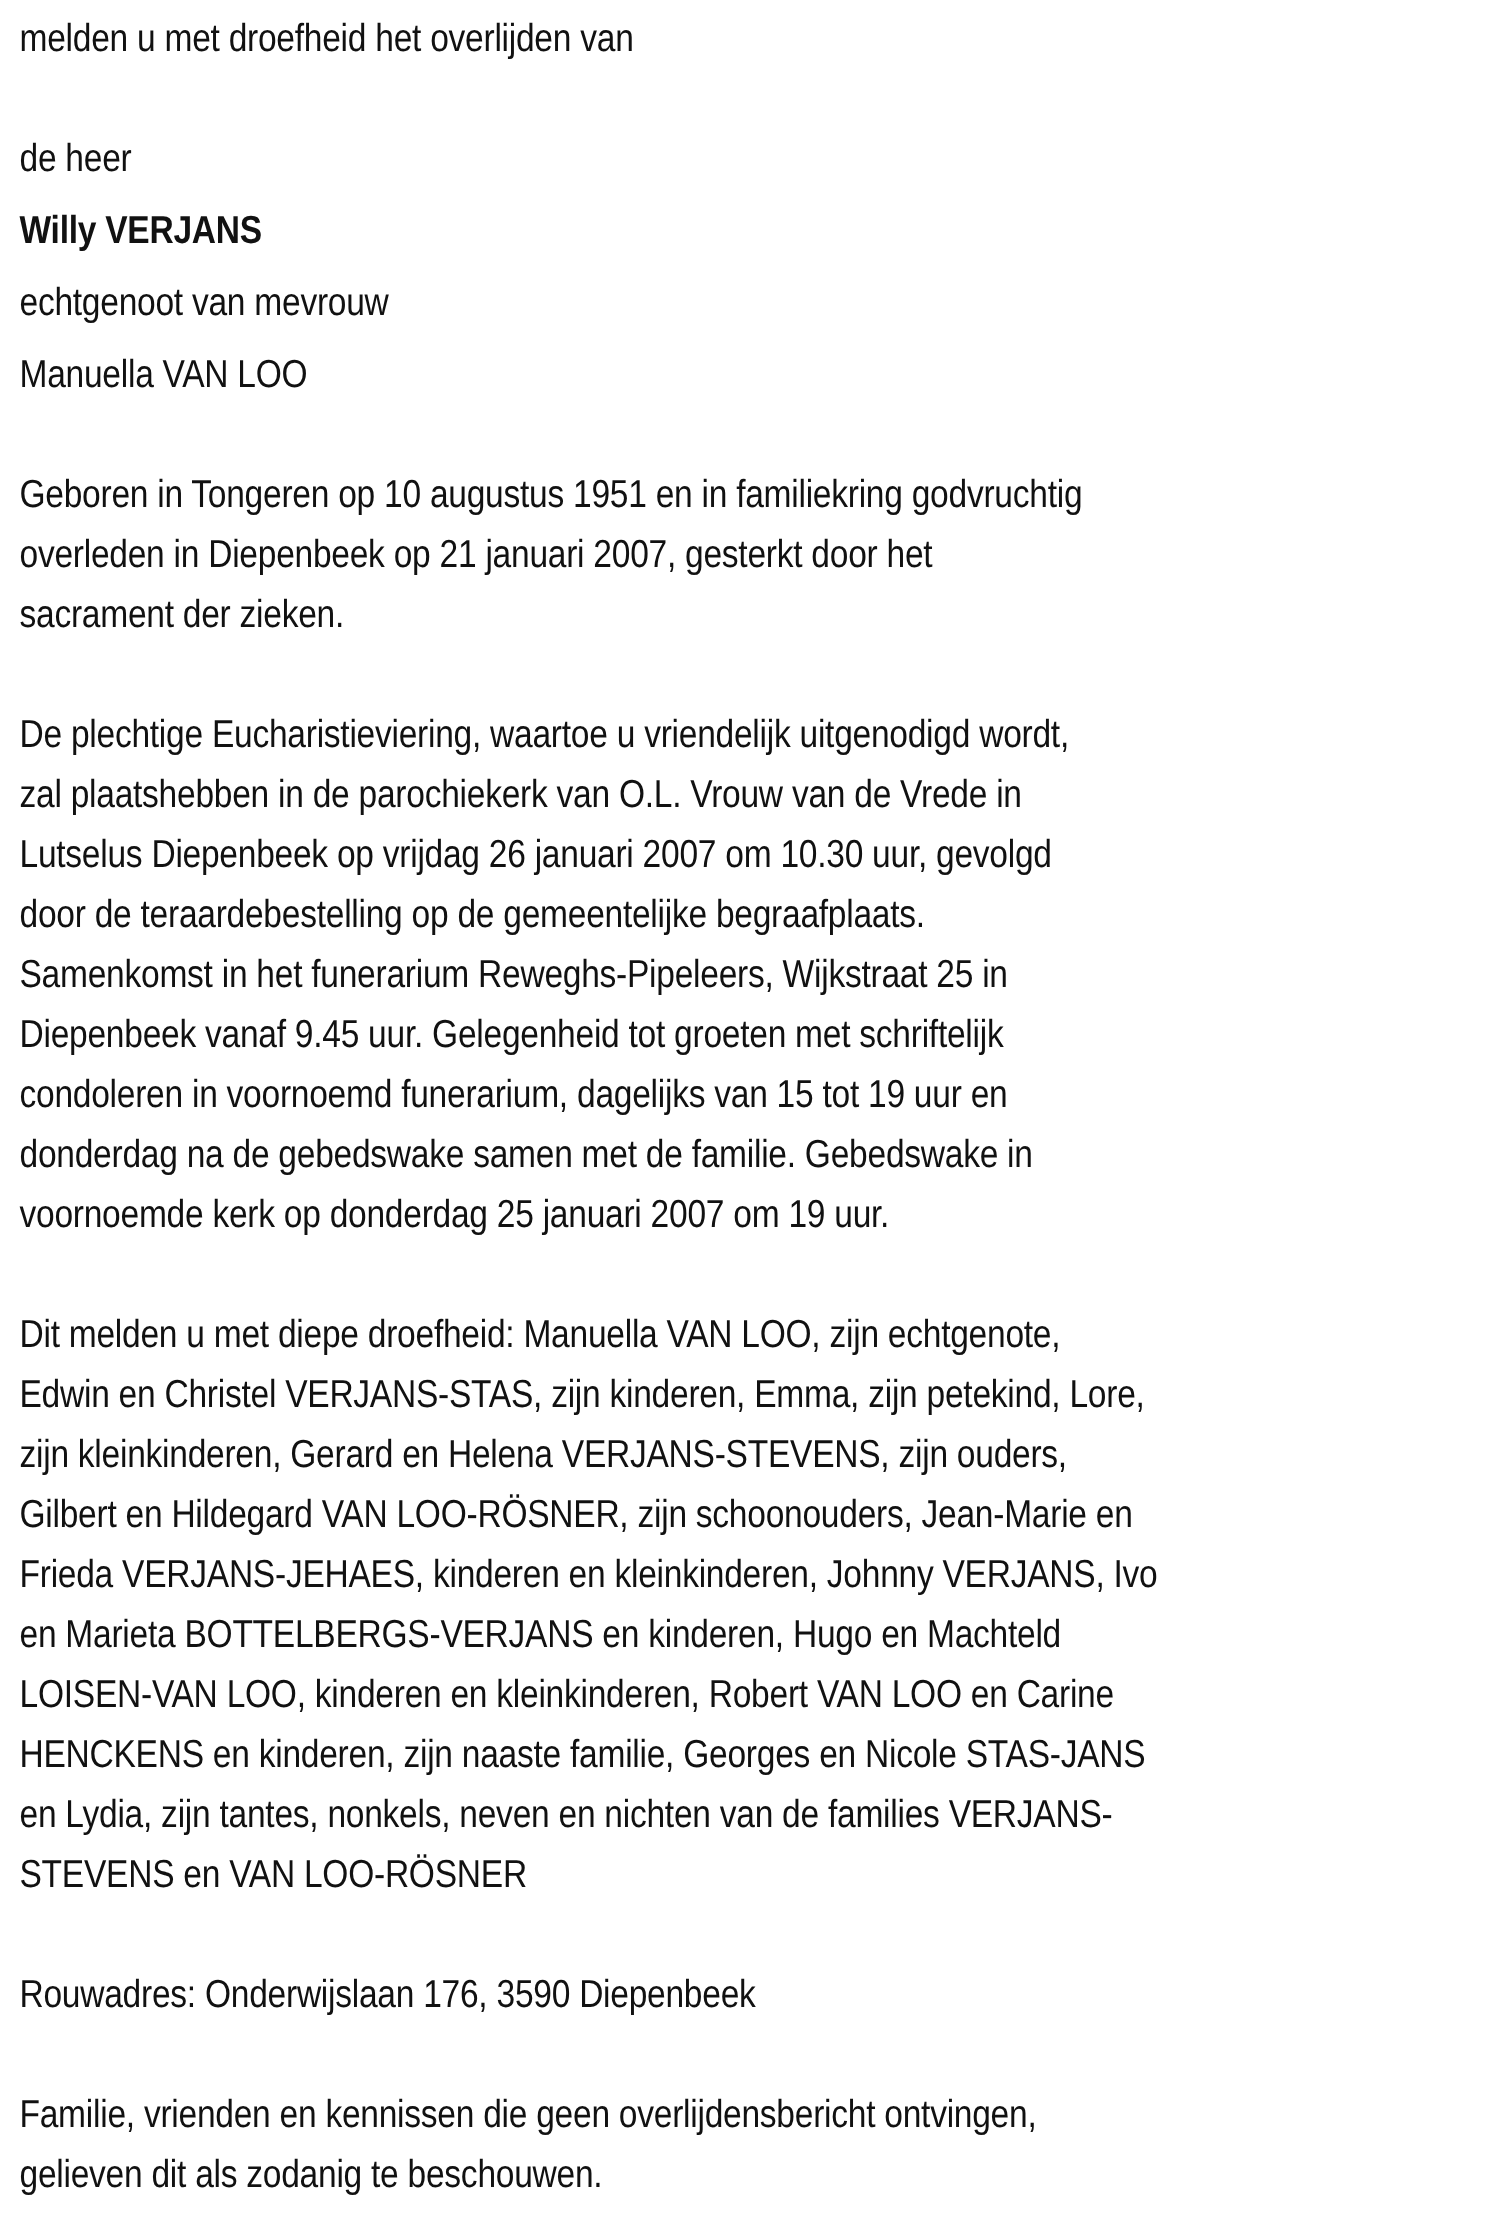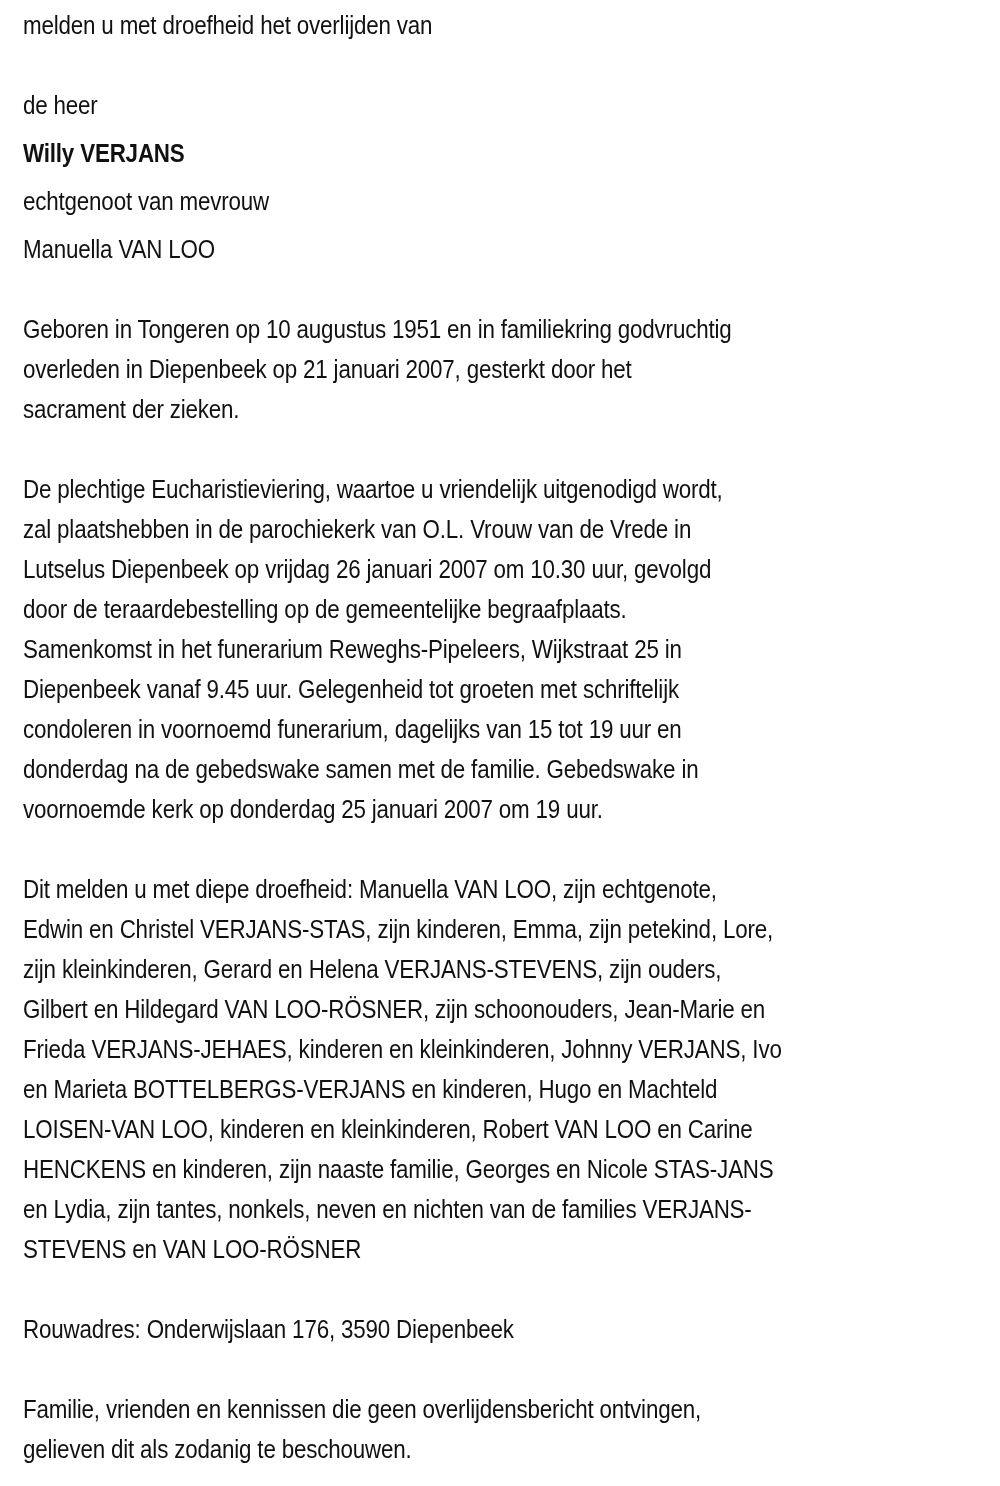--- a/index.html
+++ b/index.html
@@ -10,21 +10,21 @@
     body {
       width: 1000px;
       height: 1486px;
       position: relative;
       overflow: hidden;
       font-family: "Liberation Sans", sans-serif;
       color: #111111;
     }
     .doc {
       position: absolute;
-      left: 12px; top: 0;
+      left: 2px; top: 0;
       width: 980px;
       height: 1486px;
     }
     .line {
       position: absolute;
       left: 11px;
       font-size: 26px;
       line-height: 40px;
       height: 40px;
       white-space: nowrap;

